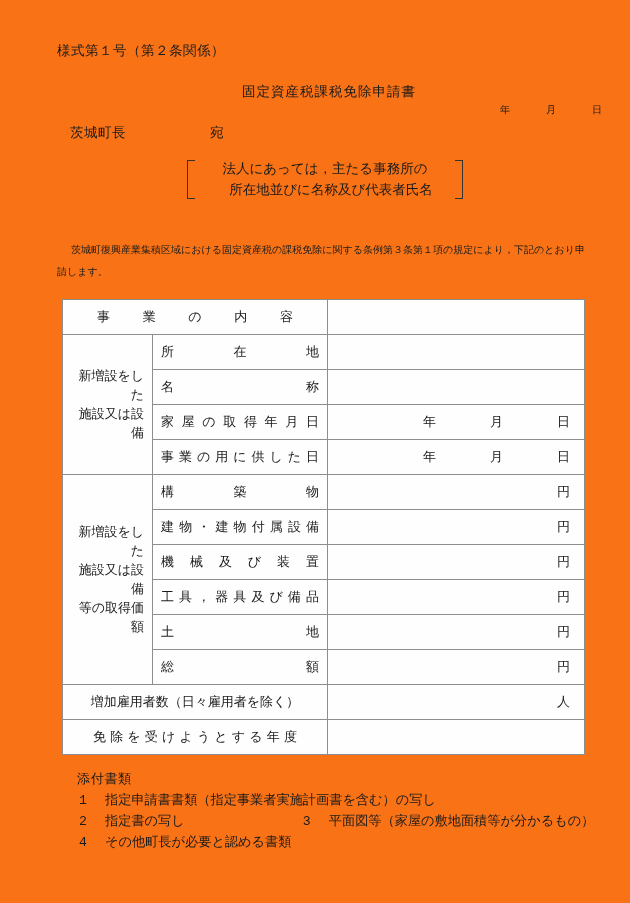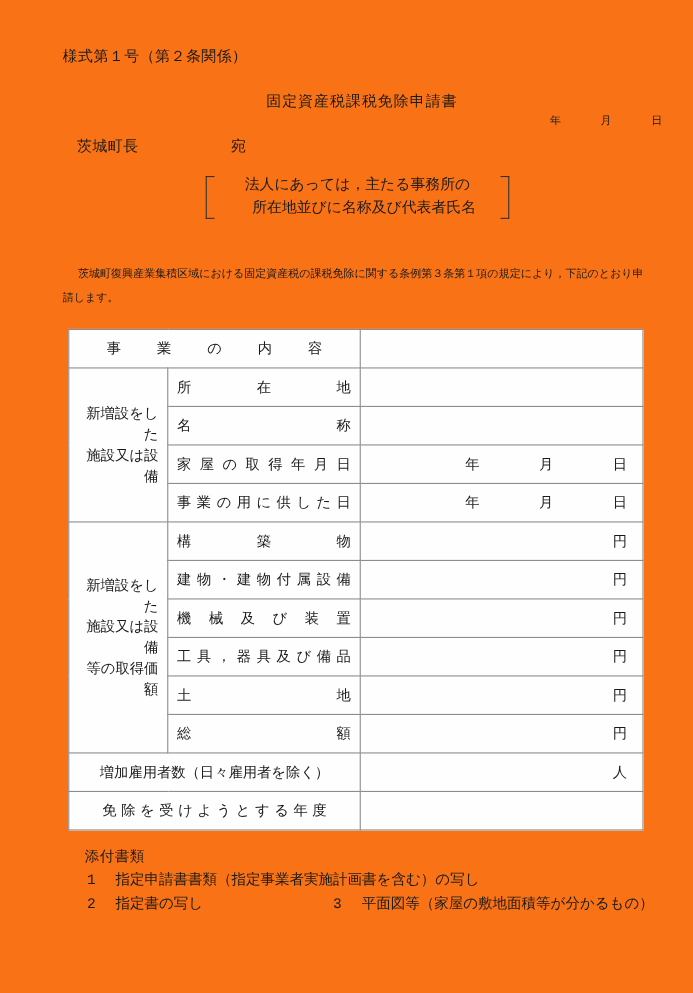--- a/index.html
+++ b/index.html
@@ -443,15 +443,18 @@
   </table>
 
   <div class="attachments">
     <div class="att-title">添付書類</div>
     <div class="att-item">
       <span class="att-num">1</span><span>指定申請書書類（指定事業者実施計画書を含む）の写し</span>
     </div>
     <div class="att-item">
       <span class="att-num">2</span><span>指定書の写し</span><span class="att-gap"></span><span class="att-inline-num">3</span><span>平面図等（家屋の敷地面積等が分かるもの）</span>
     </div>
+    <div class="att-item">
+      <span class="att-num">4</span><span>その他町長が必要と認める書類</span>
+    </div>
   </div>
 
 </div>
 
 </body></html>

